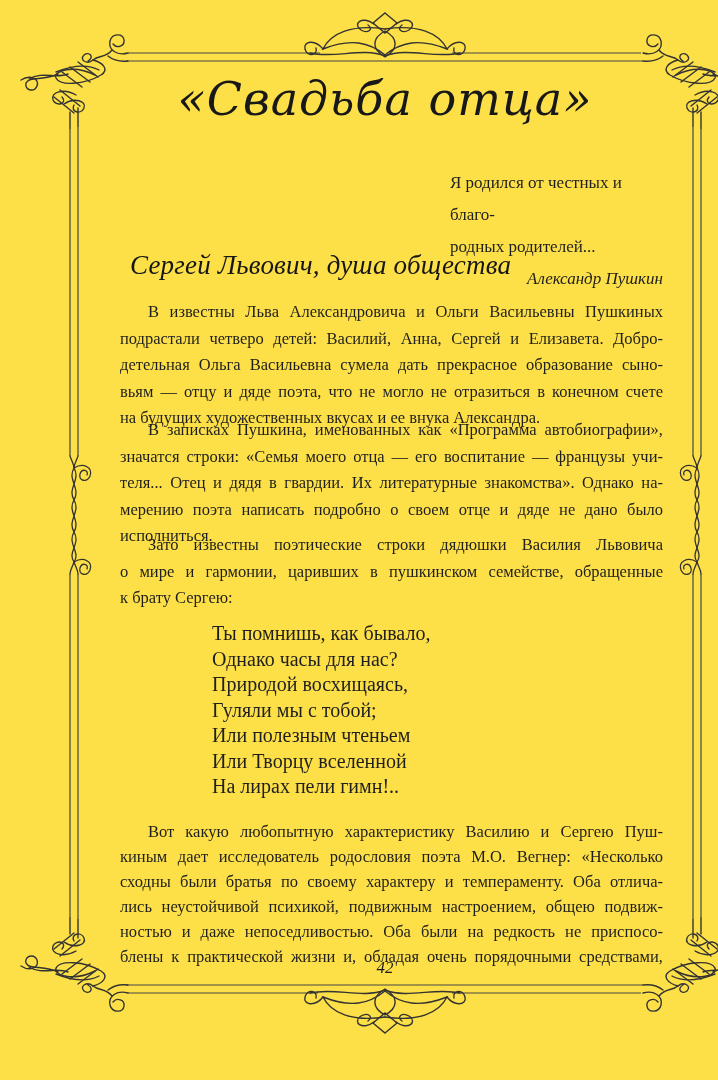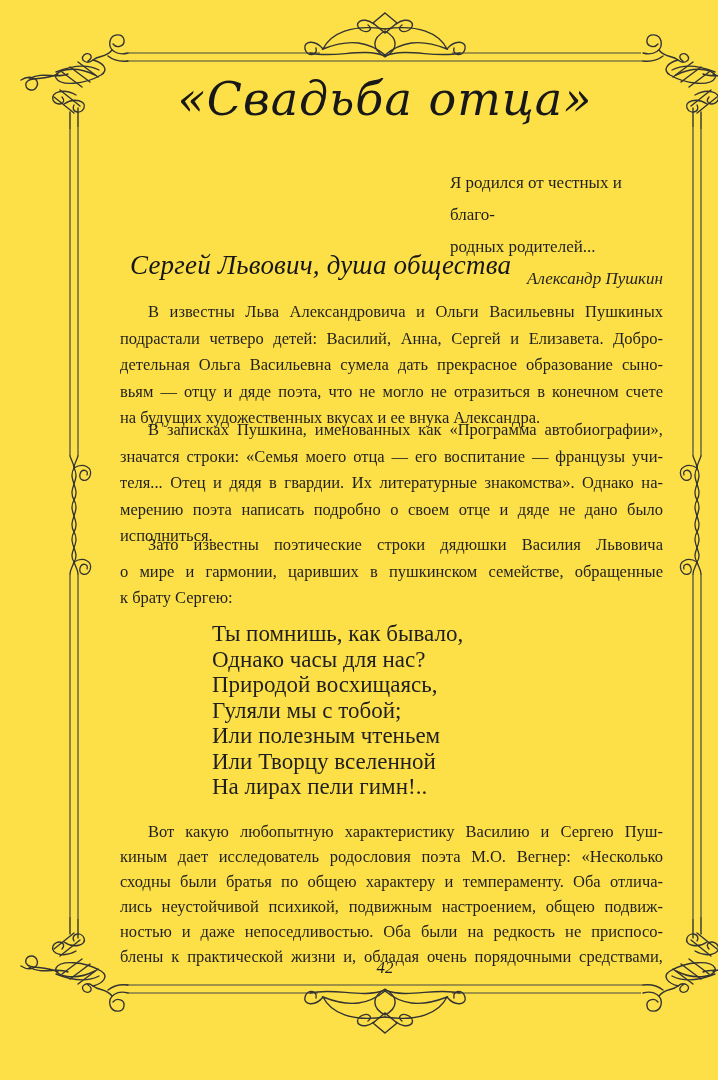--- a/index.html
+++ b/index.html
@@ -45,21 +45,21 @@
   .jline{text-align:justify;text-align-last:justify;}
   .lline{text-align:left;}
   .indent{text-indent:28px;}
 
   #p1{top:299px;}
   #p2{top:417px;}
   #p3{top:532px;}
   #p4{top:819px;line-height:25px;}
 
   
-  #poem{left:212px;top:621px;font-size:23px;line-height:25.5px;}
+  #poem{left:212px;top:621px;font-size:20px;line-height:25.5px;}
 
   
   #page-number{
     left:115px;top:958px;width:540px;
     text-align:center;font-style:italic;font-size:17px;
   }
 </style>
 </head>
 <body>
 
@@ -162,21 +162,21 @@
     <div>Природой восхищаясь,</div>
     <div>Гуляли мы с тобой;</div>
     <div>Или полезным чтеньем</div>
     <div>Или Творцу вселенной</div>
     <div>На лирах пели гимн!..</div>
   </div>
 
   <div id="p4" class="abs para">
     <div class="jline indent">Вот какую любопытную характеристику Василию и Сергею Пуш-</div>
     <div class="jline">киным дает исследователь родословия поэта М.О. Вегнер: «Несколько</div>
-    <div class="jline">сходны были братья по общею характеру и темпераменту. Оба отлича-</div>
+    <div class="jline">сходны были братья по своему характеру и темпераменту. Оба отлича-</div>
     <div class="jline">лись неустойчивой психикой, подвижным настроением, общею подвиж-</div>
     <div class="jline">ностью и даже непоседливостью. Оба были на редкость не приспосо-</div>
     <div class="jline">блены к практической жизни и, обладая очень порядочными средствами,</div>
   </div>
 
   <div id="page-number" class="abs">42</div>
 
 </div>
 
 </body></html>

